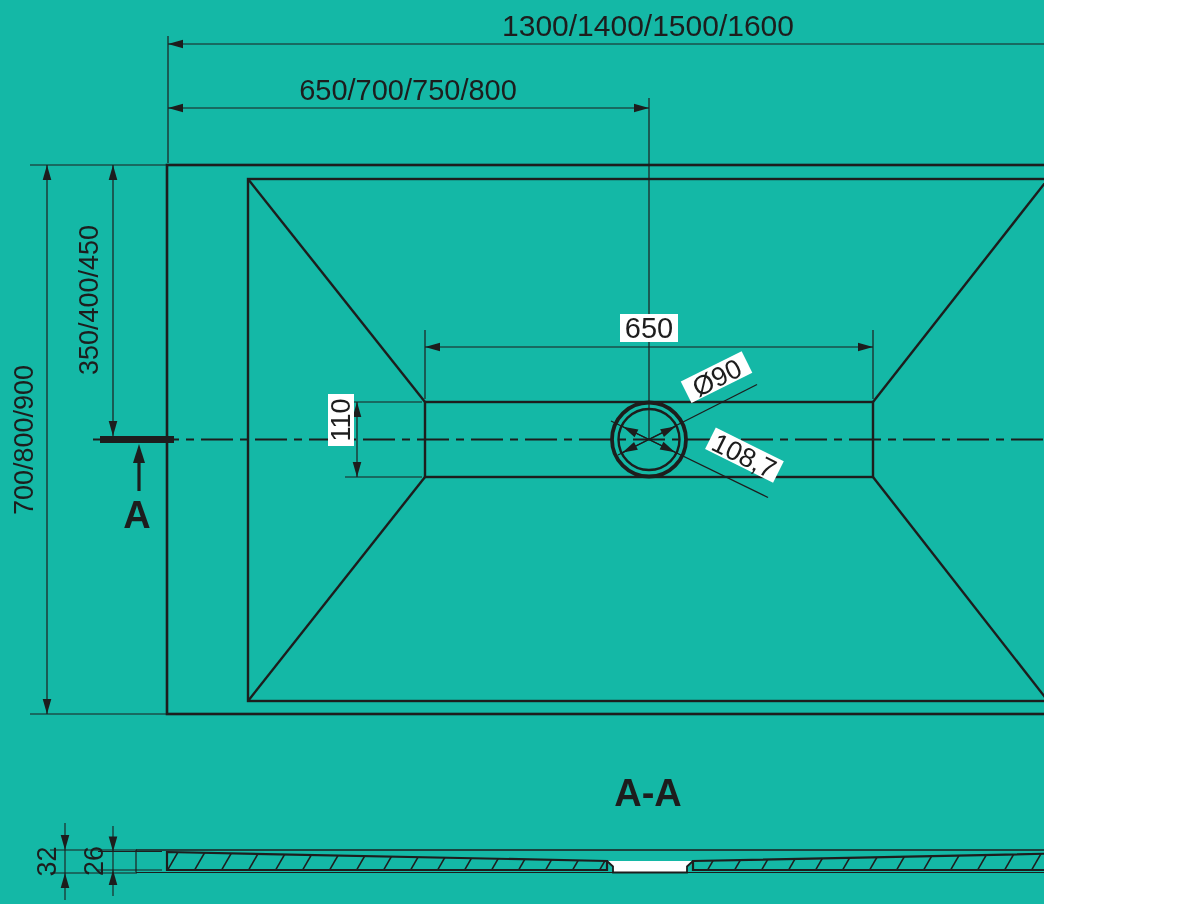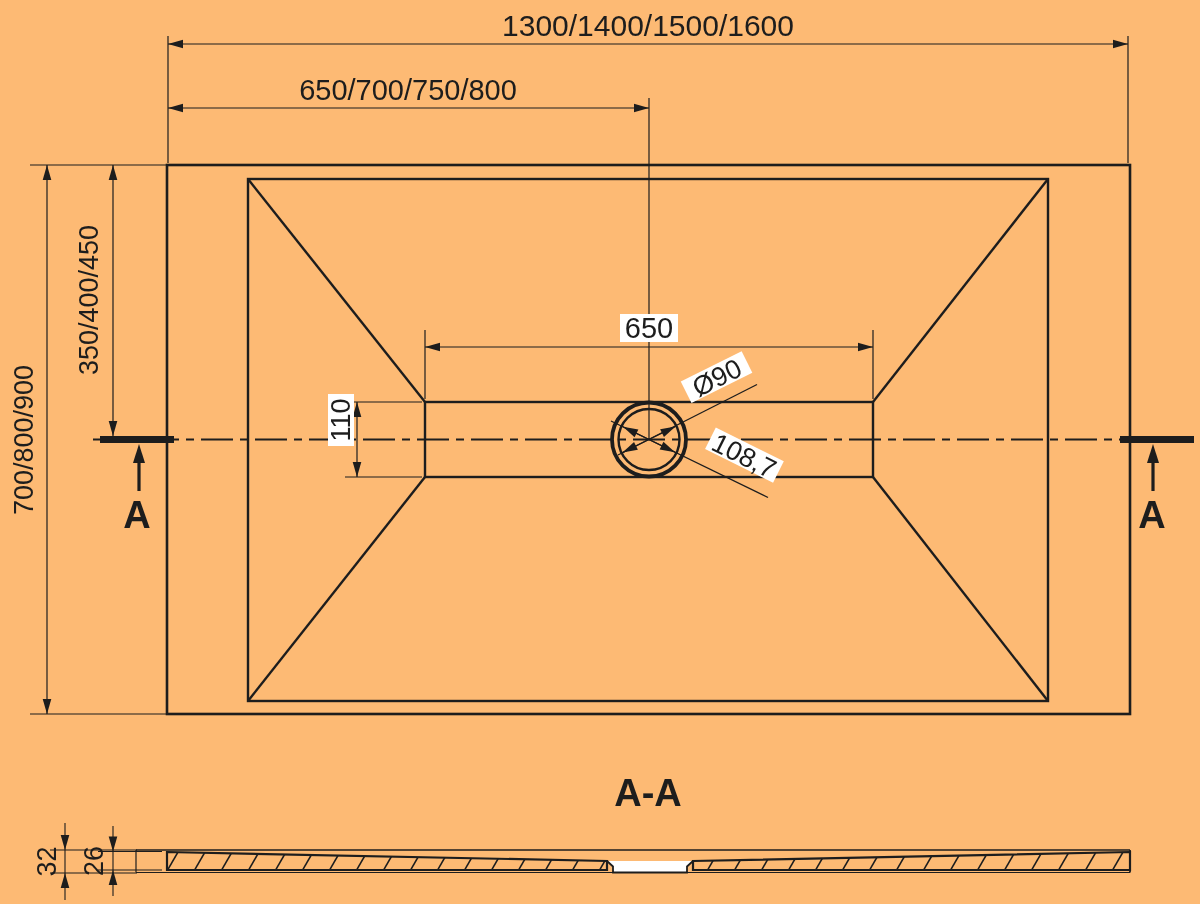--- a/index.html
+++ b/index.html
@@ -1,16 +1,16 @@
 <!DOCTYPE html>
 <html><head>
 <meta charset="utf-8">
 <style>
   html,body{margin:0;padding:0;background:#ffffff;}
-  .sheet{width:1200px;height:904px;background:#fdba74;position:relative;overflow:hidden;}
+  .sheet{width:1044px;height:904px;background:#14b8a6;position:relative;overflow:hidden;}
   svg{display:block;}
   svg text{
     font-family:"Liberation Sans","DejaVu Sans",sans-serif;
     fill:#1d1d1d;
   }
   .dim-txt{font-size:29px;}
   .dim-txt-lg{font-size:30px;}
   .dim-txt-sm{font-size:27px;}
   .marker-txt{font-size:38px;font-weight:bold;}
   .title-txt{font-size:38px;font-weight:bold;}

